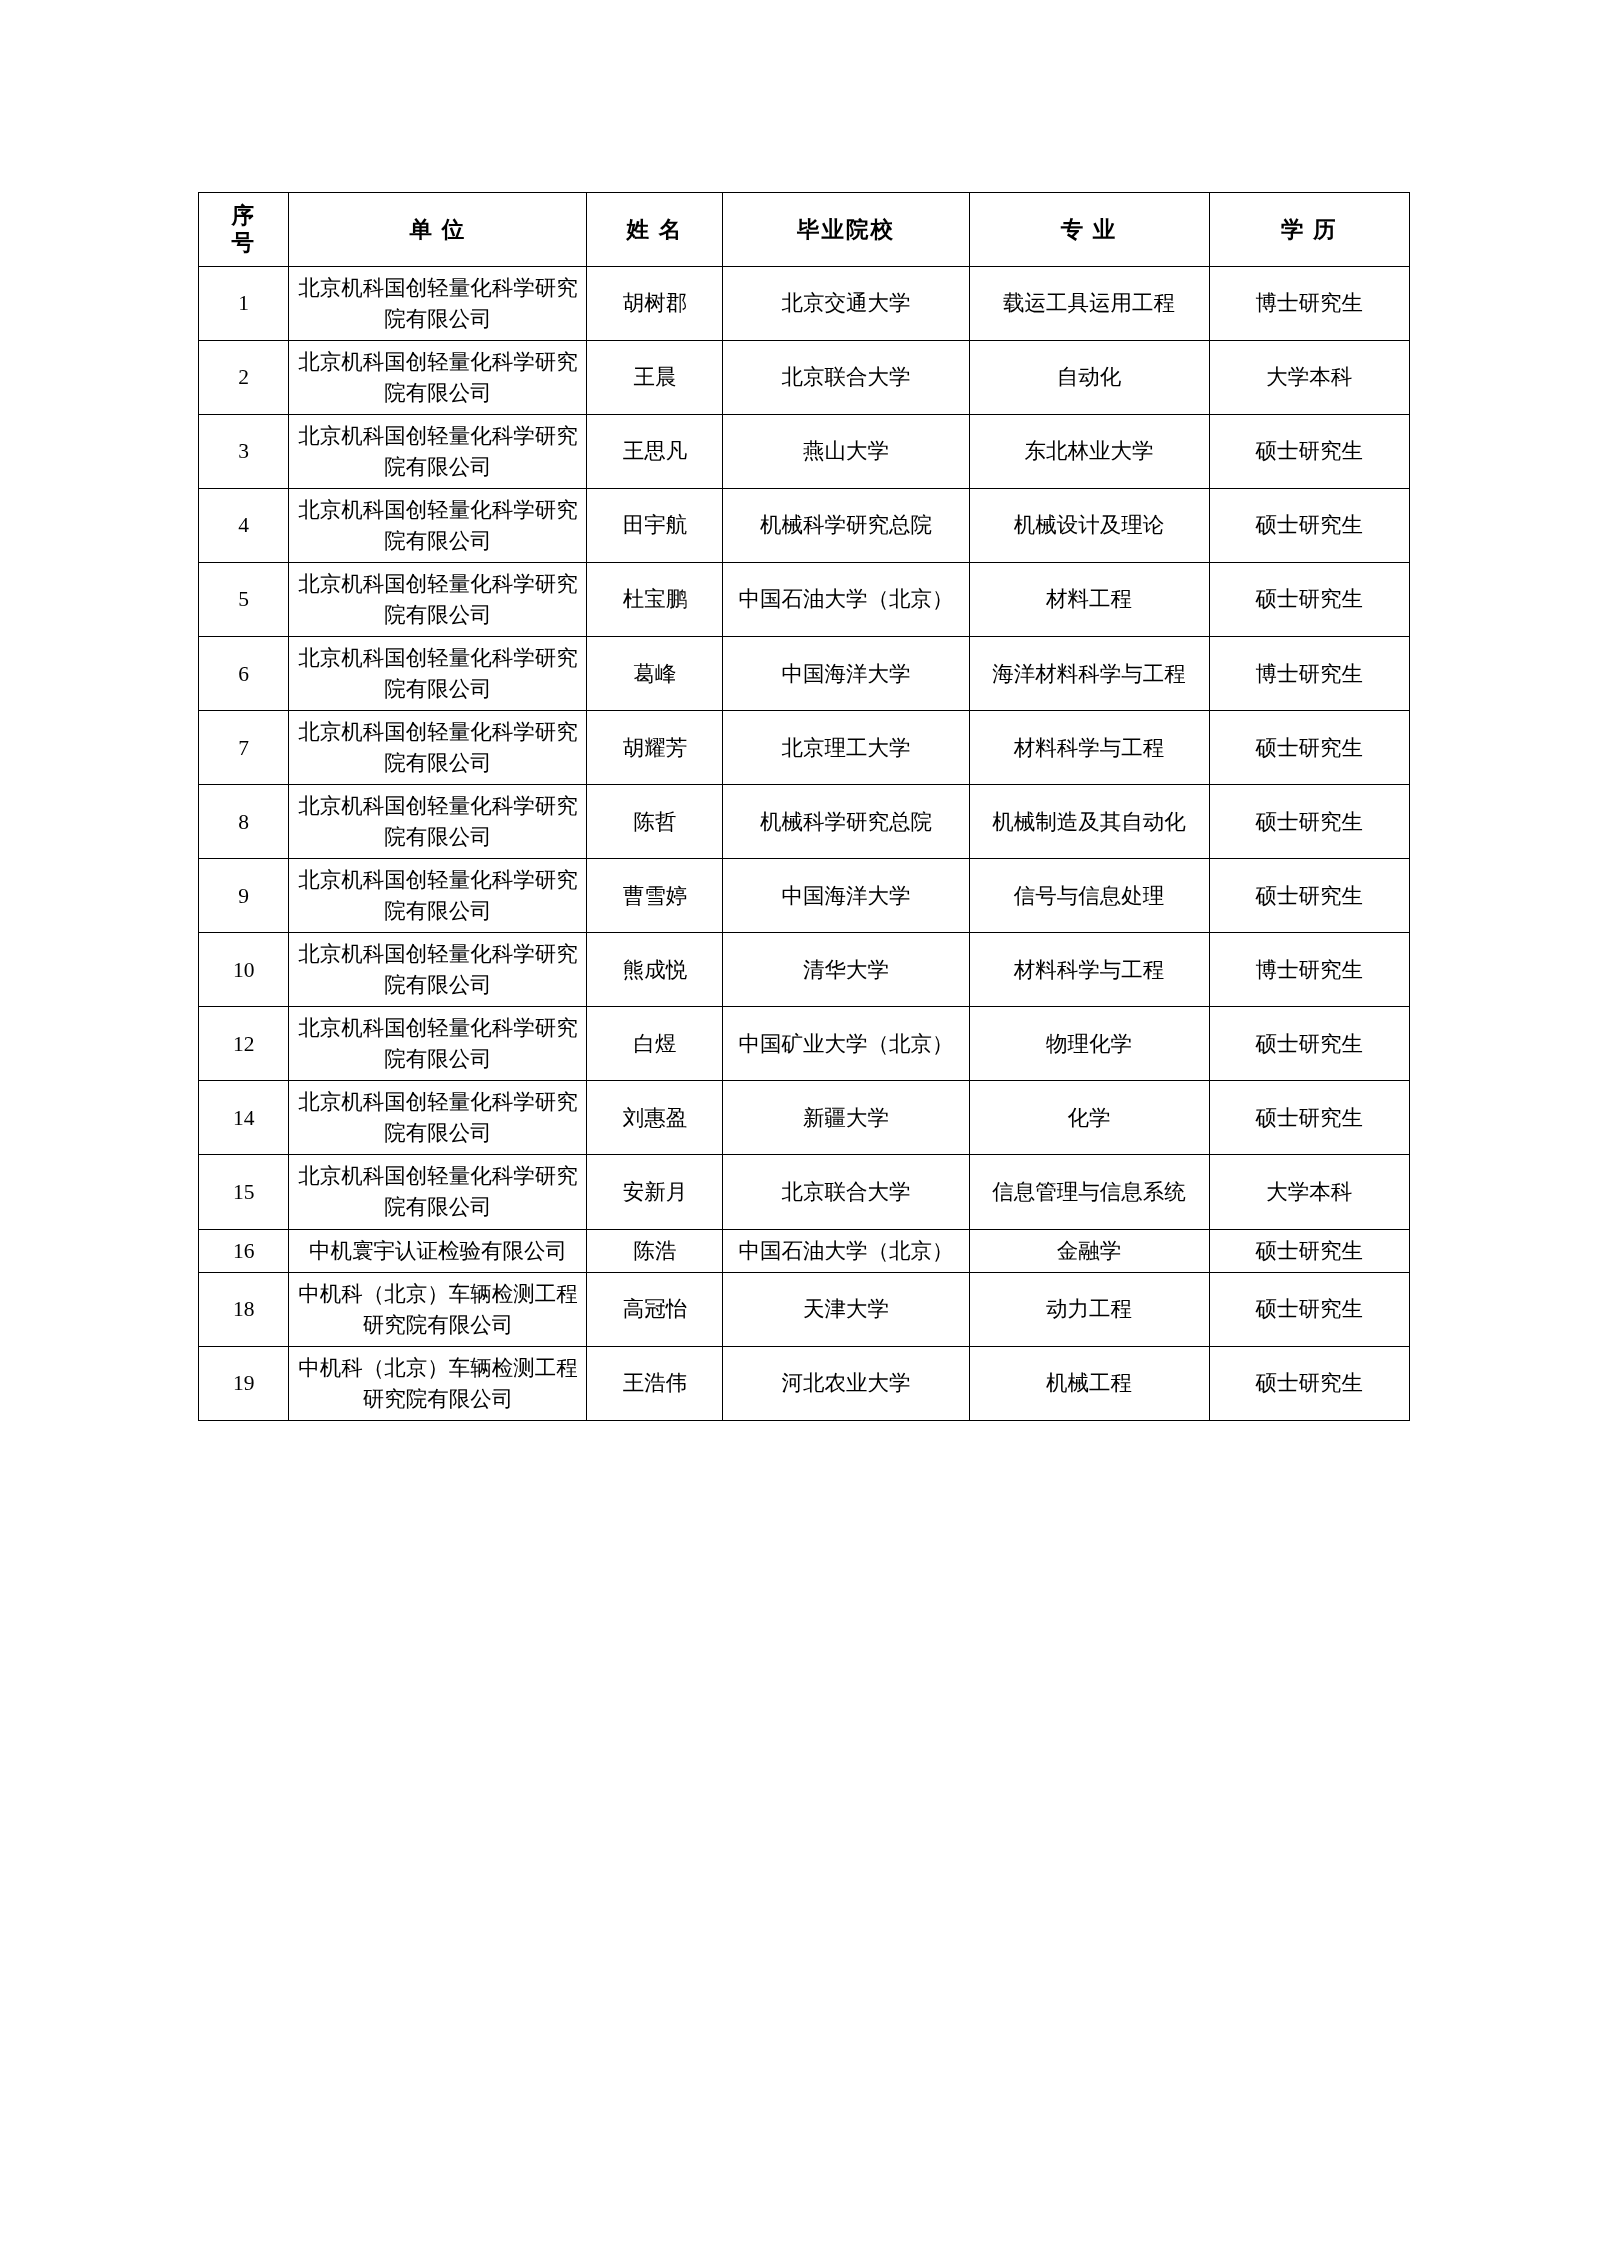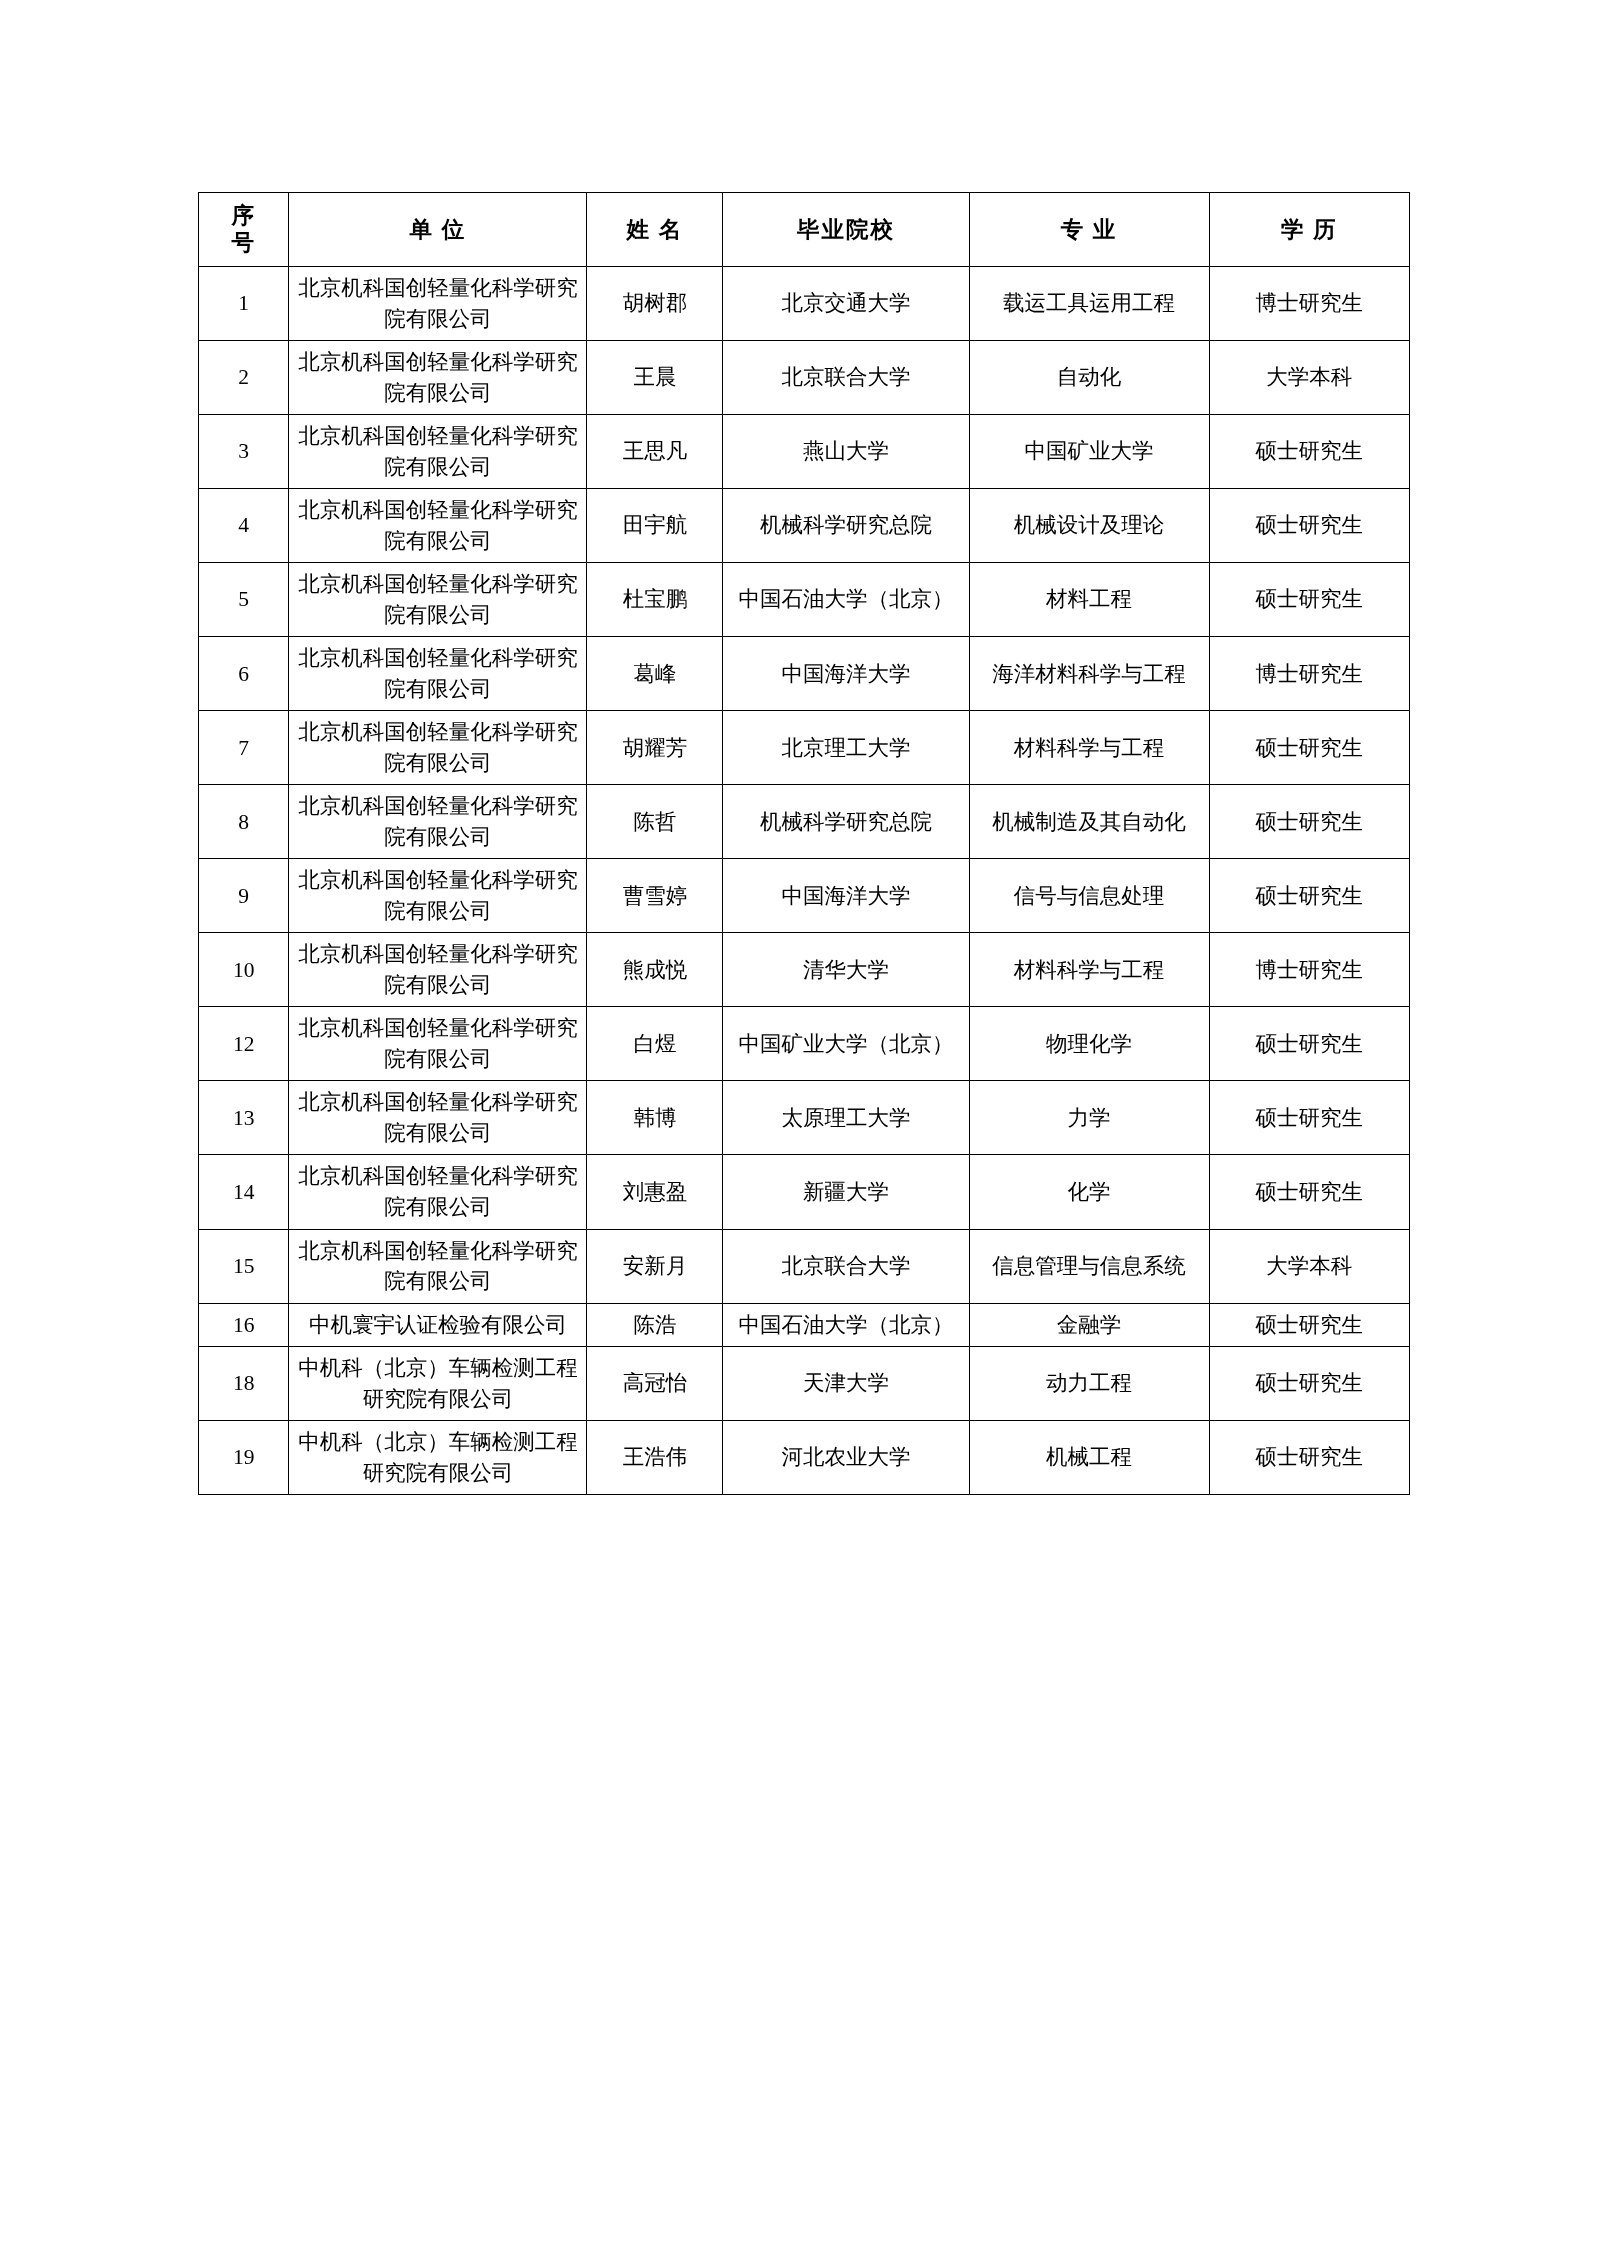--- a/index.html
+++ b/index.html
@@ -90,21 +90,21 @@
         <td>王晨</td>
         <td class="school-cell">北京联合大学</td>
         <td class="major-cell">自动化</td>
         <td>大学本科</td>
       </tr>
       <tr>
         <td class="seq-cell">3</td>
         <td class="unit-cell">北京机科国创轻量化科学研究院有限公司</td>
         <td>王思凡</td>
         <td class="school-cell">燕山大学</td>
-        <td class="major-cell">中国矿业大学</td>
+        <td class="major-cell">东北林业大学</td>
         <td>硕士研究生</td>
       </tr>
       <tr>
         <td class="seq-cell">4</td>
         <td class="unit-cell">北京机科国创轻量化科学研究院有限公司</td>
         <td>田宇航</td>
         <td class="school-cell">机械科学研究总院</td>
         <td class="major-cell">机械设计及理论</td>
         <td>硕士研究生</td>
       </tr>
@@ -155,28 +155,20 @@
         <td class="school-cell">清华大学</td>
         <td class="major-cell">材料科学与工程</td>
         <td>博士研究生</td>
       </tr>
       <tr>
         <td class="seq-cell">12</td>
         <td class="unit-cell">北京机科国创轻量化科学研究院有限公司</td>
         <td>白煜</td>
         <td class="school-cell">中国矿业大学（北京）</td>
         <td class="major-cell">物理化学</td>
-        <td>硕士研究生</td>
-      </tr>
-      <tr>
-        <td class="seq-cell">13</td>
-        <td class="unit-cell">北京机科国创轻量化科学研究院有限公司</td>
-        <td>韩博</td>
-        <td class="school-cell">太原理工大学</td>
-        <td class="major-cell">力学</td>
         <td>硕士研究生</td>
       </tr>
       <tr>
         <td class="seq-cell">14</td>
         <td class="unit-cell">北京机科国创轻量化科学研究院有限公司</td>
         <td>刘惠盈</td>
         <td class="school-cell">新疆大学</td>
         <td class="major-cell">化学</td>
         <td>硕士研究生</td>
       </tr>

